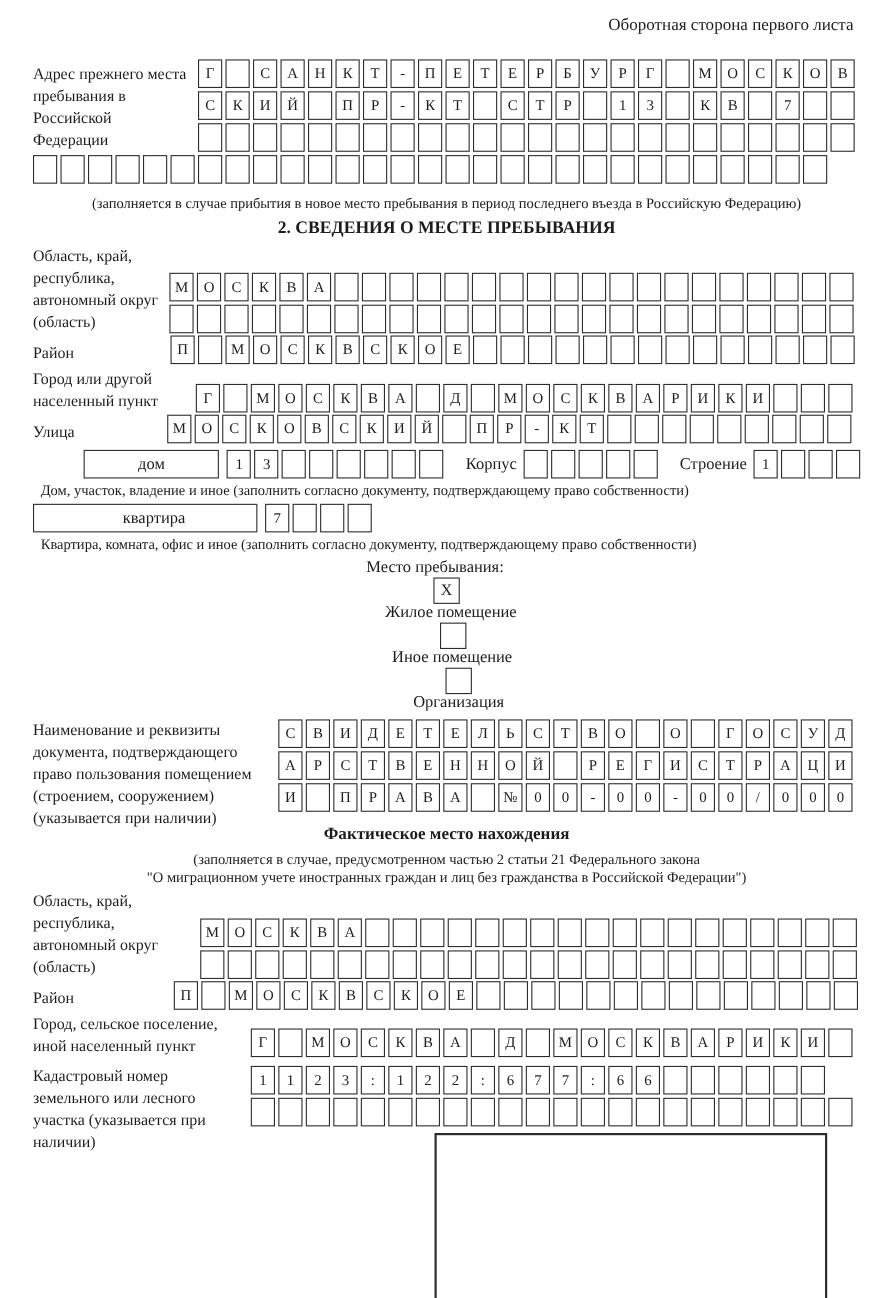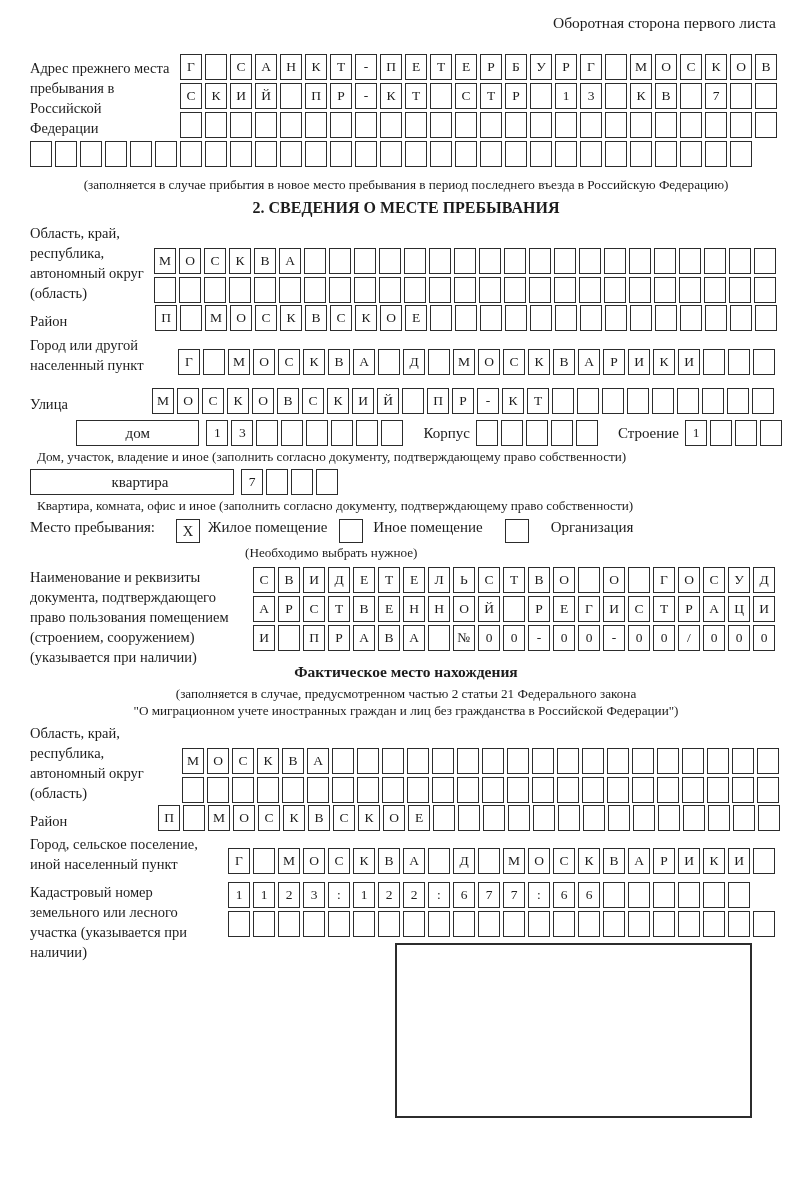--- a/index.html
+++ b/index.html
@@ -27,36 +27,36 @@
   .f-prev { margin-top:22px; }
   .f-prev .label { width:150px; }
   .row-full { margin-top:3px; }
   .caption { font-size:13.2px; line-height:17px; }
   .cap-center { text-align:center; margin-top:9px; }
   .sec-title { text-align:center; font-weight:bold; font-size:16px; margin-top:6px; }
 
   .f-region { margin-top:6px; }  .f-region .label { width:124px; }
   .f-district { margin-top:2px; } .f-district .label { width:125px; }
   .f-city { margin-top:4px; }     .f-city .label { width:148px; }
-  .f-street { margin-top:13px; }   .f-street .label { width:122px; }
+  .f-street { margin-top:2px; }   .f-street .label { width:122px; }
 
   .inline-row { display:flex; align-items:flex-start; }
   .namedbox {
     border:1.7px solid #2c2c2c; height:26px; box-sizing:border-box;
     display:flex; align-items:center; justify-content:center; font-size:15px;
   }
   .house-row { margin-top:6px;padding-left:46px; }
   .house-box { width:172px; margin-right:7px; }
   .apt-row { margin-top:4px; }
   .apt-box { width:204px; margin-right:7px;padding-left:16px; }
   .inline-label { font-size:15px; line-height:26px; }
   .ml6 { margin-left:6px; } .ml8 { margin-left:20px; }
   .cap-left { margin-top:2px; padding-left:7px; }
 
-  .chk-row { display:flex; margin-top:5px; }
+  .chk-row { display:flex; align-items:center; margin-top:5px;flex-direction:column; }
   .chk-row .stay-label { width:146px; font-size:15px; flex-shrink:0; }
   .chk {
     width:24px; height:24px; box-sizing:border-box; border:1.7px solid #2c2c2c;
     display:flex; align-items:center; justify-content:center; font-size:14.5px; flex-shrink:0;
   }
   .opt-label { font-size:15px; }
   .chk-caption { margin-top:1px; margin-left:215px; }
 
   .f-doc { margin-top:6px; }
   .f-doc .label { width:223px; }
@@ -395,21 +395,20 @@
 
   <div class="chk-row">
     <div class="stay-label">Место пребывания:</div>
     <div class="chk">X</div>
     <div class="opt-label" style="margin-left:8px;">Жилое помещение</div>
     <div class="chk" style="margin-left:12px;"></div>
     <div class="opt-label" style="margin-left:10px;">Иное помещение</div>
     <div class="chk" style="margin-left:22px;"></div>
     <div class="opt-label" style="margin-left:22px;">Организация</div>
   </div>
-  <div class="caption chk-caption">(Необходимо выбрать нужное)</div>
 
   <div class="field f-doc">
     <div class="label label-clip-doc">Наименование и реквизиты документа, подтверждающего право пользования помещением (строением, сооружением) (указывается при наличии)</div>
     <div class="grid">
       <div class="cellrow">
           <div class="cell">С</div>
           <div class="cell">В</div>
           <div class="cell">И</div>
           <div class="cell">Д</div>
           <div class="cell">Е</div>

